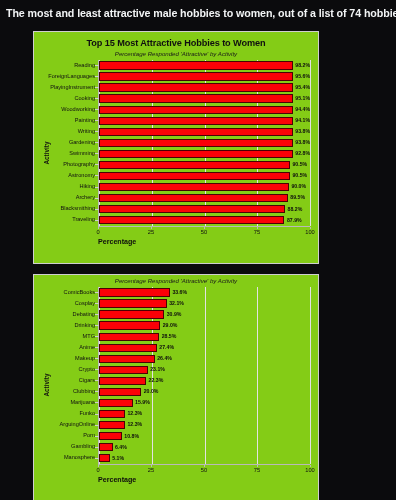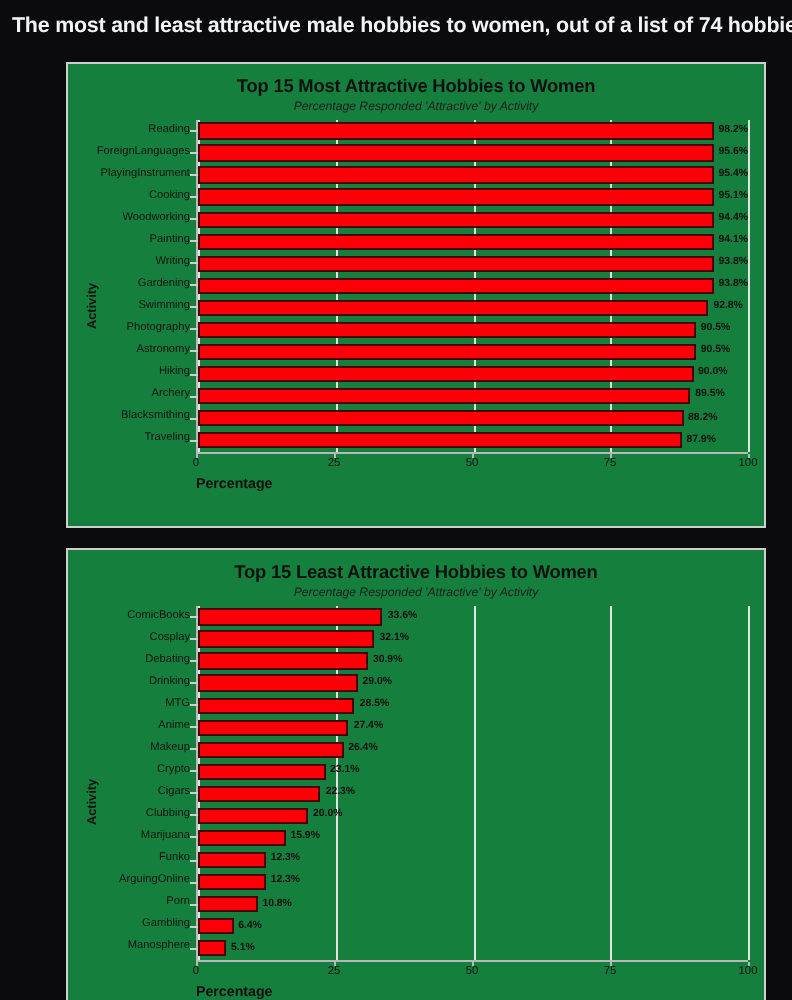--- a/index.html
+++ b/index.html
@@ -24,22 +24,22 @@
     font-size: 10.7px;
     font-weight: 700;
     letter-spacing: -0.1px;
     white-space: nowrap;
   }
 
   
   .panel {
     position: absolute;
     left: 33px;
-    width: 350px;
-    background: #15803d;
+    width: 286px;
+    background: #84cc16;
     border: 1px solid #cfcfcf;
   }
   #panel-top    { top: 31px;  height: 233px; }
   #panel-bottom { top: 274px; height: 232px; }
 
   .chart-title {
     text-align: center;
     font-size: 9.2px;
     font-weight: 700;
     color: #101010;
@@ -275,21 +275,20 @@
           <div class="xtick-mark" style="left: 75%;"></div>
           <div class="xtick" style="left: 75%;">75</div>
           <div class="xtick-mark" style="left: 100%;"></div>
           <div class="xtick" style="left: 100%;">100</div>
         </div>
       <div class="xlabel">Percentage</div>
     </div>
   </div>
 
   <div class="panel" id="panel-bottom">
-    <div class="chart-title">Top 15 Least Attractive Hobbies to Women</div>
     <div class="chart-subtitle">Percentage Responded 'Attractive' by Activity</div>
     <div class="plot-wrap">
       <div class="ylabel">Activity</div>
       <div class="plot">
         <div class="gridlines">
             <div class="gridline" style="left: 0%;"></div>
             <div class="gridline" style="left: 25%;"></div>
             <div class="gridline" style="left: 50%;"></div>
             <div class="gridline" style="left: 75%;"></div>
             <div class="gridline" style="left: 100%;"></div>

